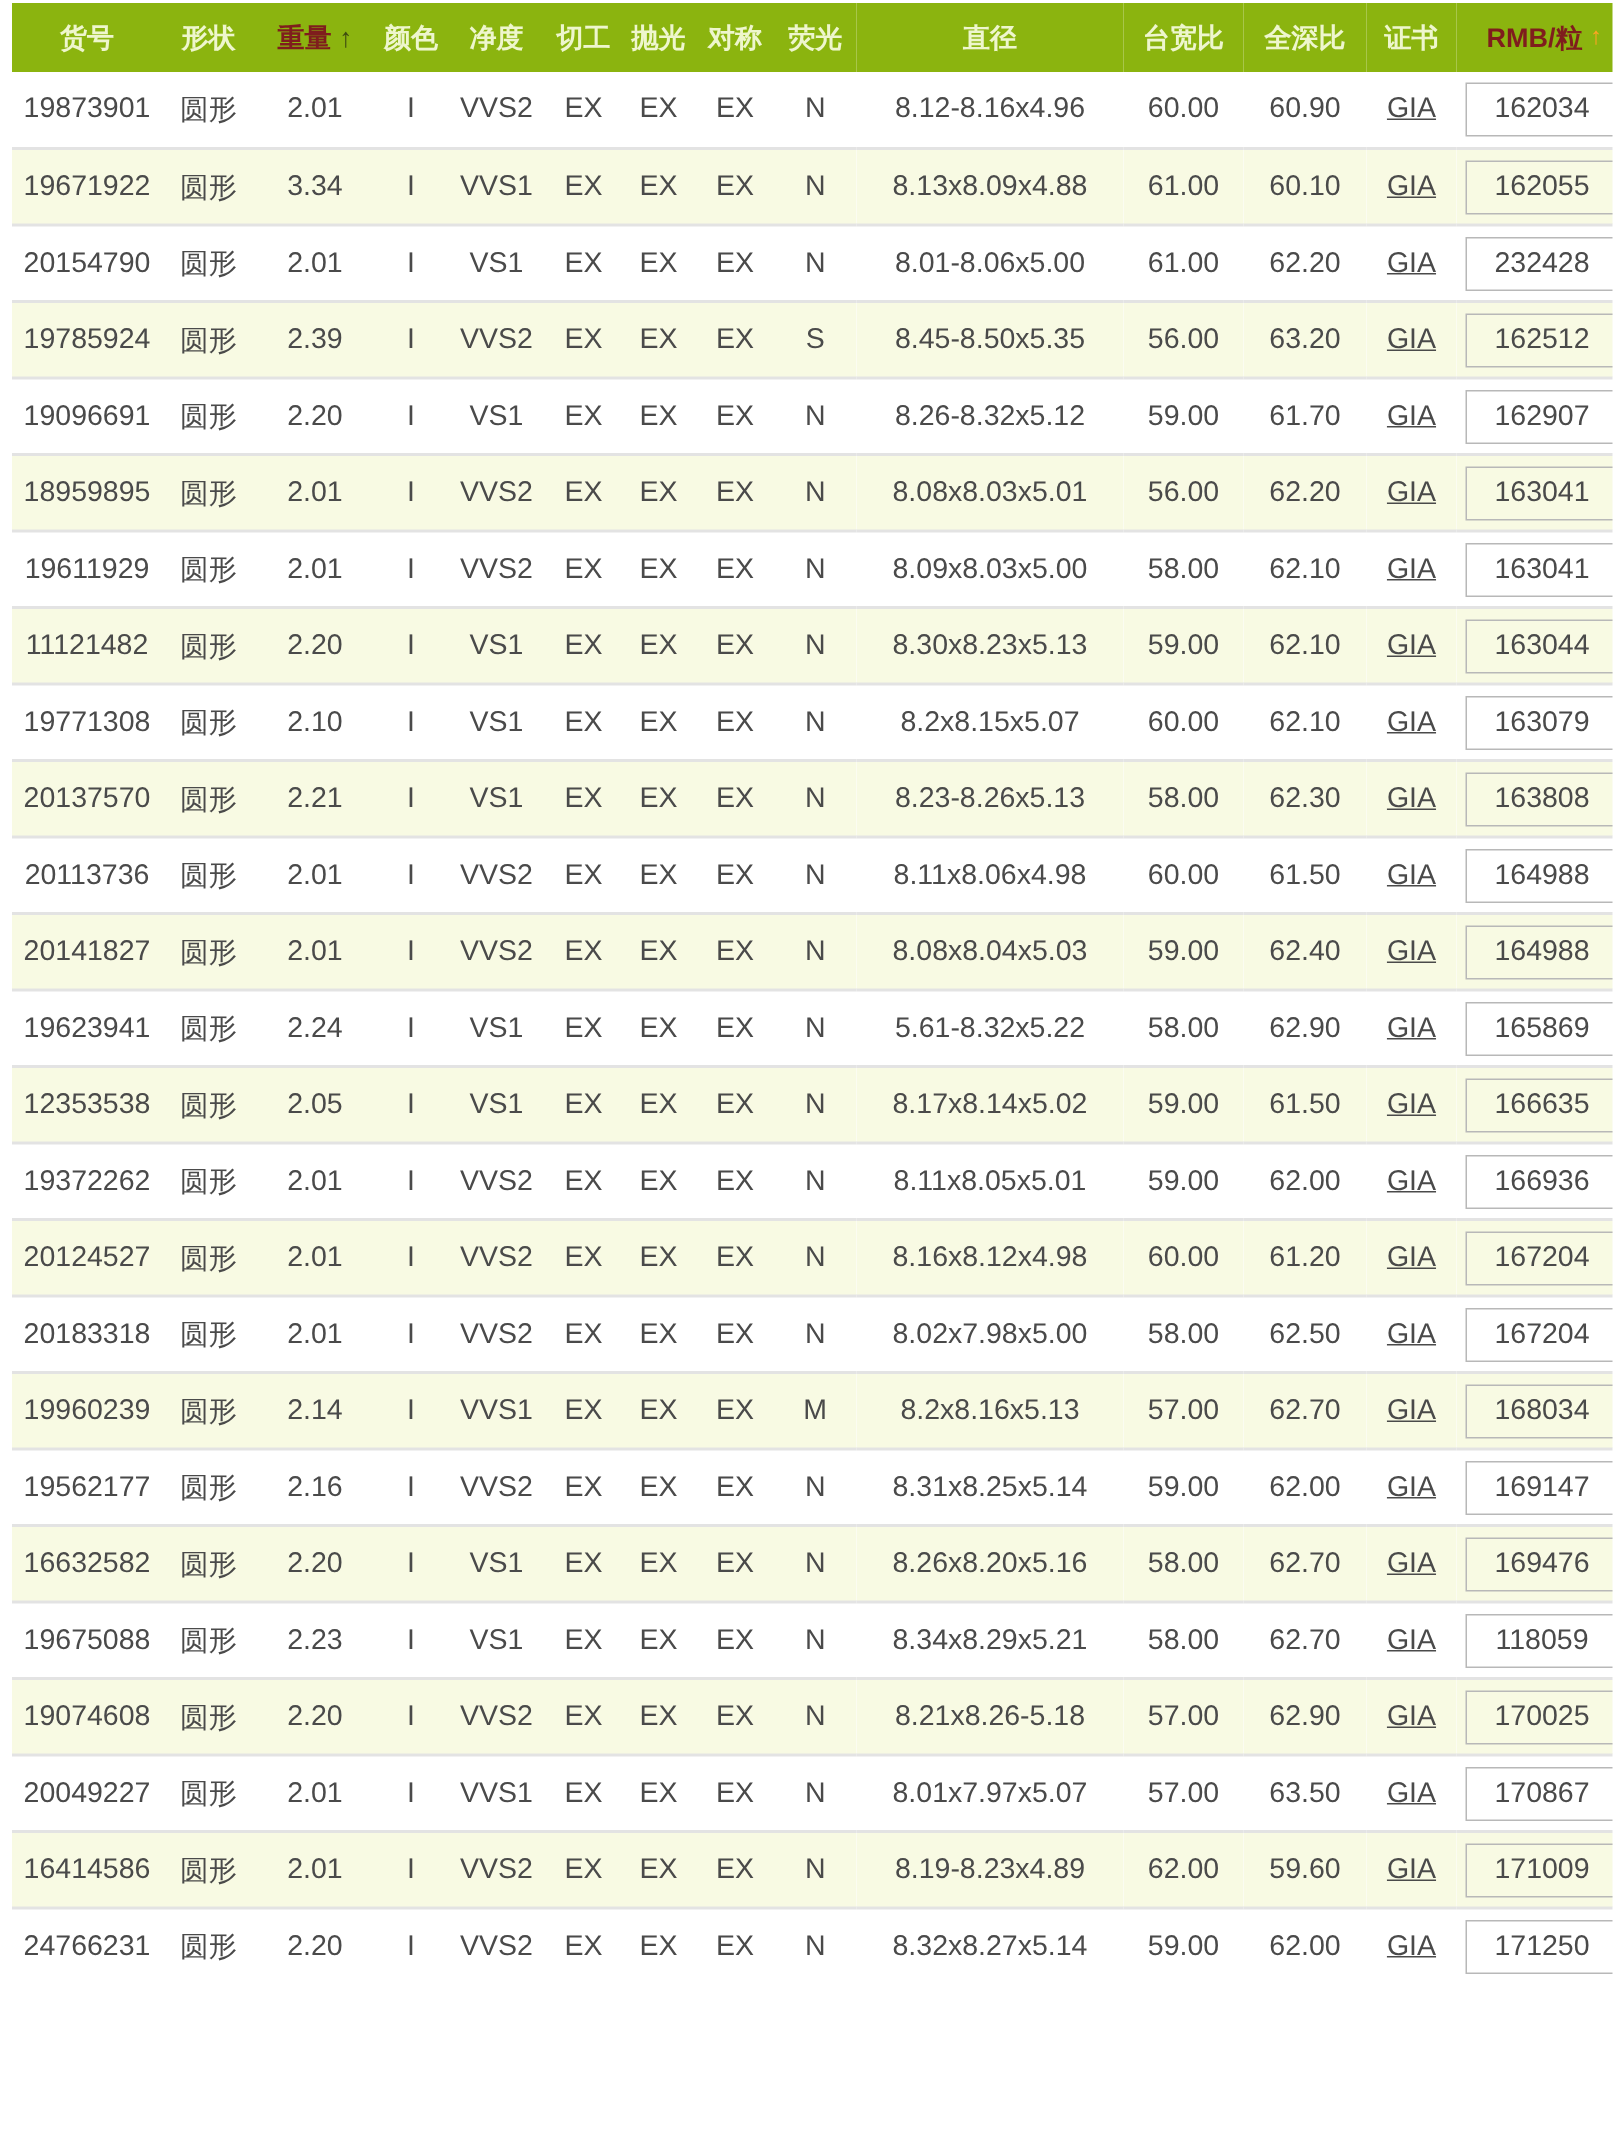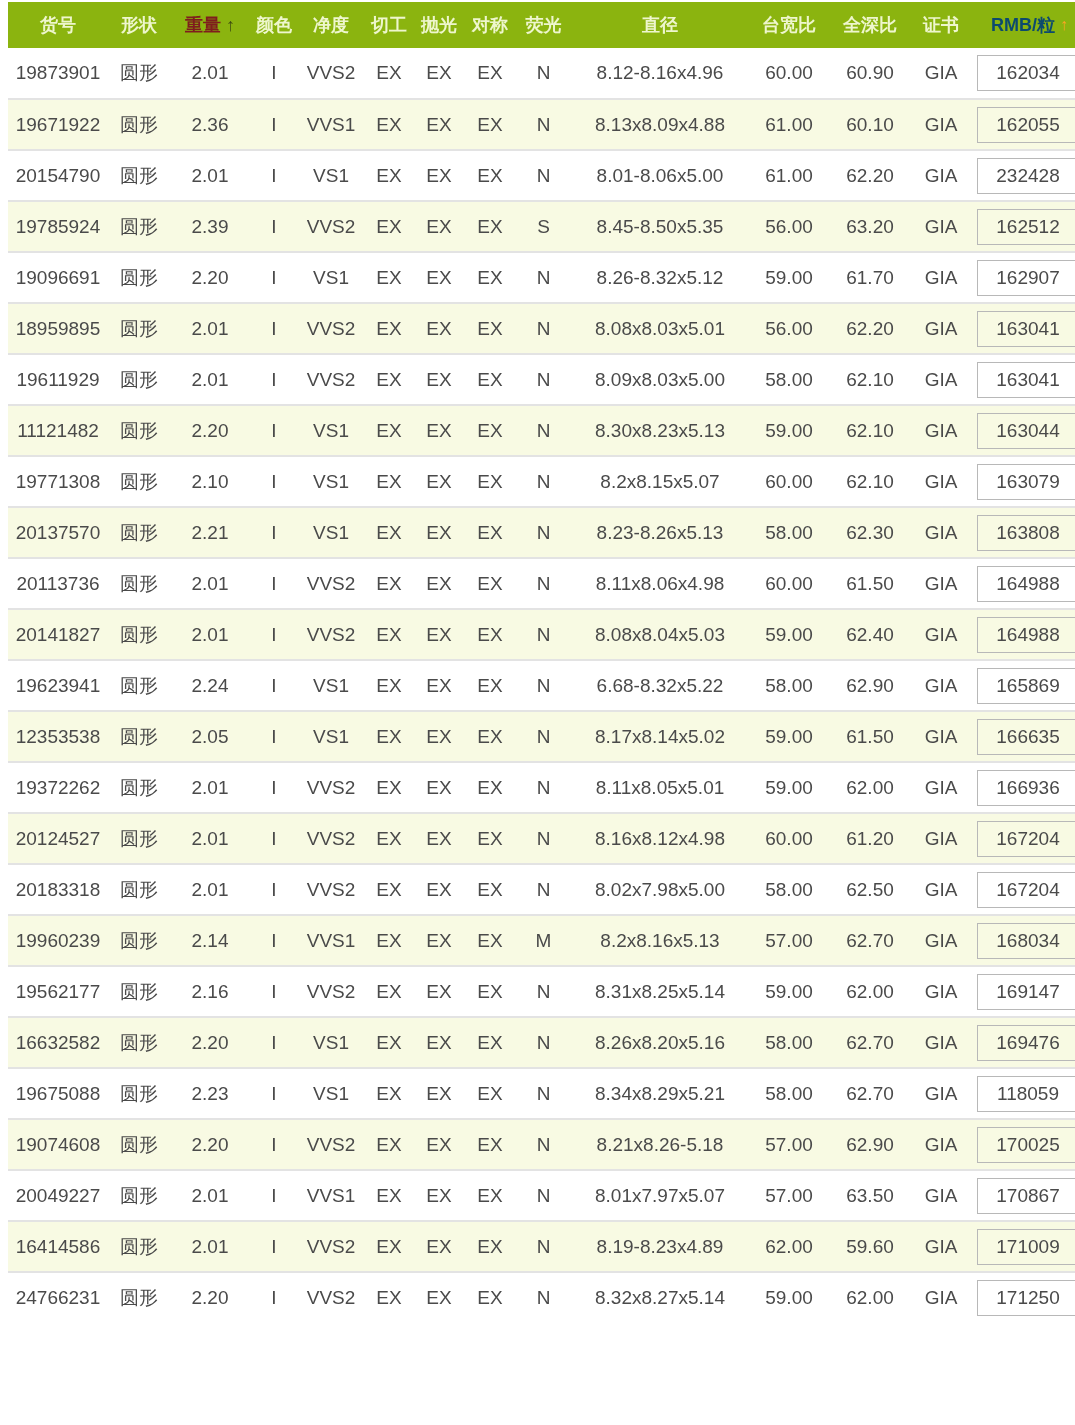--- a/index.html
+++ b/index.html
@@ -12,31 +12,31 @@
     width:1080px;margin:2px 0 0 8px;
   }
   thead th{
     background:#8bb40f;height:46px;padding:0;
     font-size:18px;font-weight:bold;color:#eef6cd;text-align:center;
     cursor:pointer;
   }
   .hwrap{display:flex;align-items:center;justify-content:center;gap:5px;}
   th.sorted .hlabel{color:#7f1d1d;}
   th.sorted .harrow{color:#3e4c10;font-weight:bold;font-size:18px;}
-  th.price-col .hlabel{color:#0c4a6e;}
+  th.price-col .hlabel{color:#7f1d1d;}
   th.price-col .harrow{color:#ffa423;font-size:16px;}
   .harrow{line-height:1;}
   tbody tr{height:51px;background:#ffffff;border-top:2px solid #e3e3e3;}
   tbody tr:first-child{border-top:none;}
   tbody tr.alt{background:#f8fae3;}
   td{
     padding:0;text-align:center;font-size:19px;color:#4a4a4a;
     white-space:nowrap;overflow:hidden;
   }
-  td a{color:#4a4a4a;cursor:pointer;}
+  td a{color:#4a4a4a;text-decoration:underline;cursor:pointer;}
   .price-box{
     width:100px;height:34px;margin-left:6px;
     border:1px solid #b8b8b8;background:transparent;
     display:flex;align-items:center;justify-content:center;
     font-size:19px;color:#4a4a4a;
   }
 </style>
 </head>
 <body>
 
@@ -150,21 +150,21 @@
     <td><a>GIA</a></td>
     <td>
           <div class="price-box">
             <span>162034</span>
           </div>
         </td>
   </tr>
       <tr class="alt">
     <td><span>19671922</span></td>
     <td><span>圆形</span></td>
-    <td><span>2.36</span></td>
+    <td><span>3.34</span></td>
     <td><span>I</span></td>
     <td><span>VVS1</span></td>
     <td><span>EX</span></td>
     <td><span>EX</span></td>
     <td><span>EX</span></td>
     <td><span>N</span></td>
     <td><span>8.13x8.09x4.88</span></td>
     <td><span>61.00</span></td>
     <td><span>60.10</span></td>
     <td><a>GIA</a></td>
@@ -377,21 +377,21 @@
       <tr>
     <td><span>19623941</span></td>
     <td><span>圆形</span></td>
     <td><span>2.24</span></td>
     <td><span>I</span></td>
     <td><span>VS1</span></td>
     <td><span>EX</span></td>
     <td><span>EX</span></td>
     <td><span>EX</span></td>
     <td><span>N</span></td>
-    <td><span>6.68-8.32x5.22</span></td>
+    <td><span>5.61-8.32x5.22</span></td>
     <td><span>58.00</span></td>
     <td><span>62.90</span></td>
     <td><a>GIA</a></td>
     <td>
           <div class="price-box">
             <span>165869</span>
           </div>
         </td>
   </tr>
       <tr class="alt">

